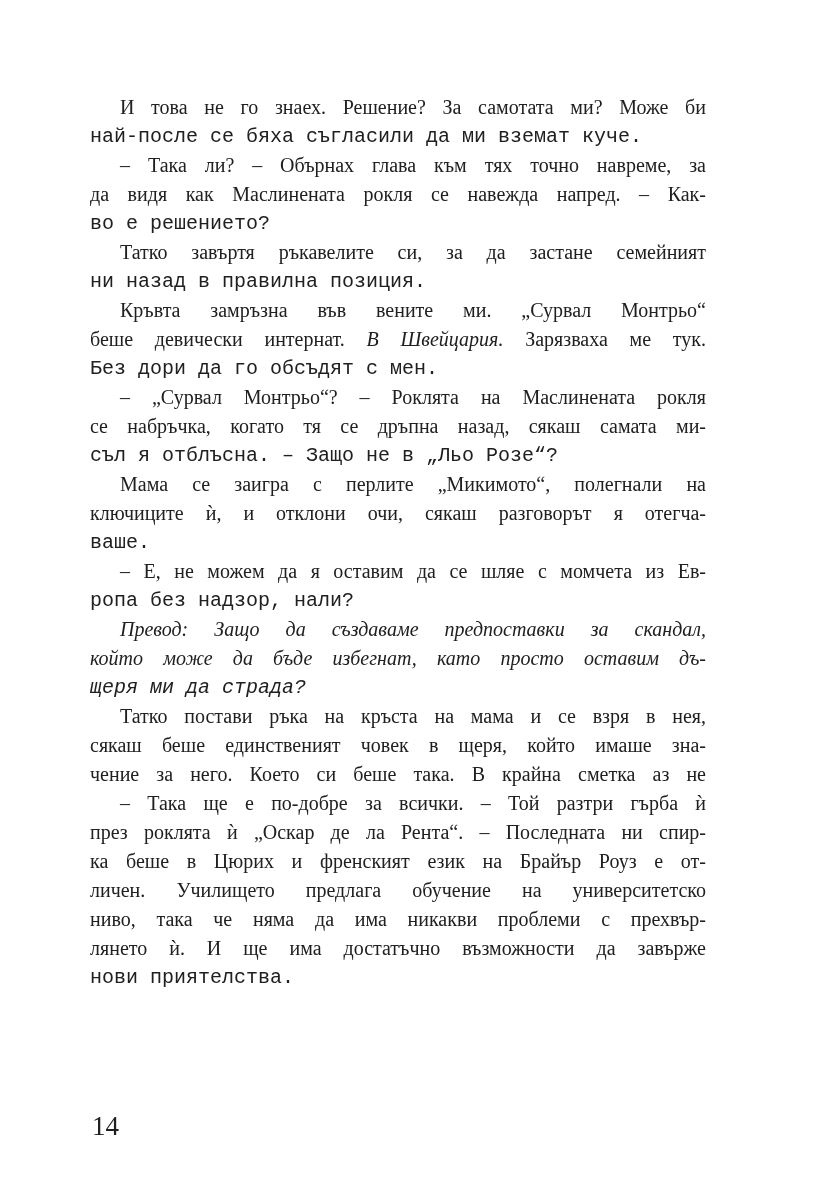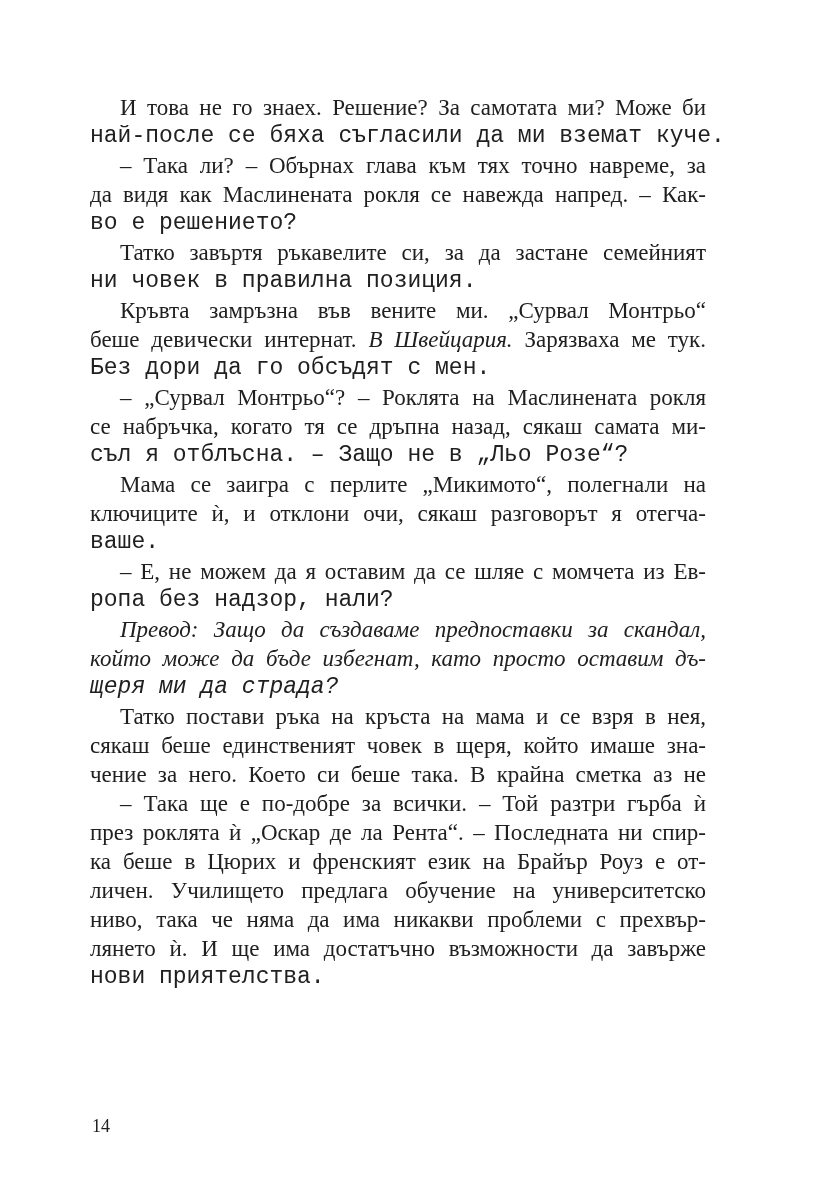--- a/index.html
+++ b/index.html
@@ -18,21 +18,21 @@
     height: 1200px;
     background: #ffffff;
     font-family: "Liberation Serif", "DejaVu Serif", serif;
     color: #202020;
   }
   .text-block {
     position: absolute;
     left: 90px;
     top: 93px;
     width: 616px;
-    font-size: 23px;
+    font-size: 20px;
     line-height: 29px;
     -webkit-font-smoothing: antialiased;
   }
   .paragraph {
     margin: 0;
     padding: 0;
   }
   .line {
     text-align: justify;
     text-align-last: justify;
@@ -45,41 +45,41 @@
     text-align-last: left;
     font-family: Liberation Mono, monospace;
   }
   .seg.italic {
     font-style: italic;
   }
   .page-number {
     position: absolute;
     left: 92px;
     top: 1112px;
-    font-size: 18px;
+    font-size: 27px;
     line-height: 29px;
   }
 </style>
 </head>
 <body style="background: rgb(255, 255, 255);">
 
 <div class="book-page" style="background: rgb(255, 255, 255); color: rgb(32, 32, 32);">
   <div class="text-block">
       <div class="paragraph">
         <div class="line para-first"><span class="seg">И това не го знаех. Решение? За самотата ми? Може би</span></div>
         <div class="line para-last"><span class="seg">най-после се бяха съгласили да ми вземат куче.</span></div>
       </div>
       <div class="paragraph">
         <div class="line para-first"><span class="seg">– Така ли? – Обърнах глава към тях точно навреме, за</span></div>
         <div class="line"><span class="seg">да видя как Маслинената рокля се навежда напред. – Как-</span></div>
         <div class="line para-last"><span class="seg">во е решението?</span></div>
       </div>
       <div class="paragraph">
         <div class="line para-first"><span class="seg">Татко завъртя ръкавелите си, за да застане семейният</span></div>
-        <div class="line para-last"><span class="seg">ни човек в правилна позиция.</span></div>
+        <div class="line para-last"><span class="seg">ни назад в правилна позиция.</span></div>
       </div>
       <div class="paragraph">
         <div class="line para-first"><span class="seg">Кръвта замръзна във вените ми. „Сурвал Монтрьо“</span></div>
         <div class="line"><span class="seg">беше девически интернат. </span><span class="seg italic">В Швейцария.</span><span class="seg"> Зарязваха ме тук.</span></div>
         <div class="line para-last"><span class="seg">Без дори да го обсъдят с мен.</span></div>
       </div>
       <div class="paragraph">
         <div class="line para-first"><span class="seg">– „Сурвал Монтрьо“? – Роклята на Маслинената рокля</span></div>
         <div class="line"><span class="seg">се набръчка, когато тя се дръпна назад, сякаш самата ми-</span></div>
         <div class="line para-last"><span class="seg">съл я отблъсна. – Защо не в „Льо Розе“?</span></div>

